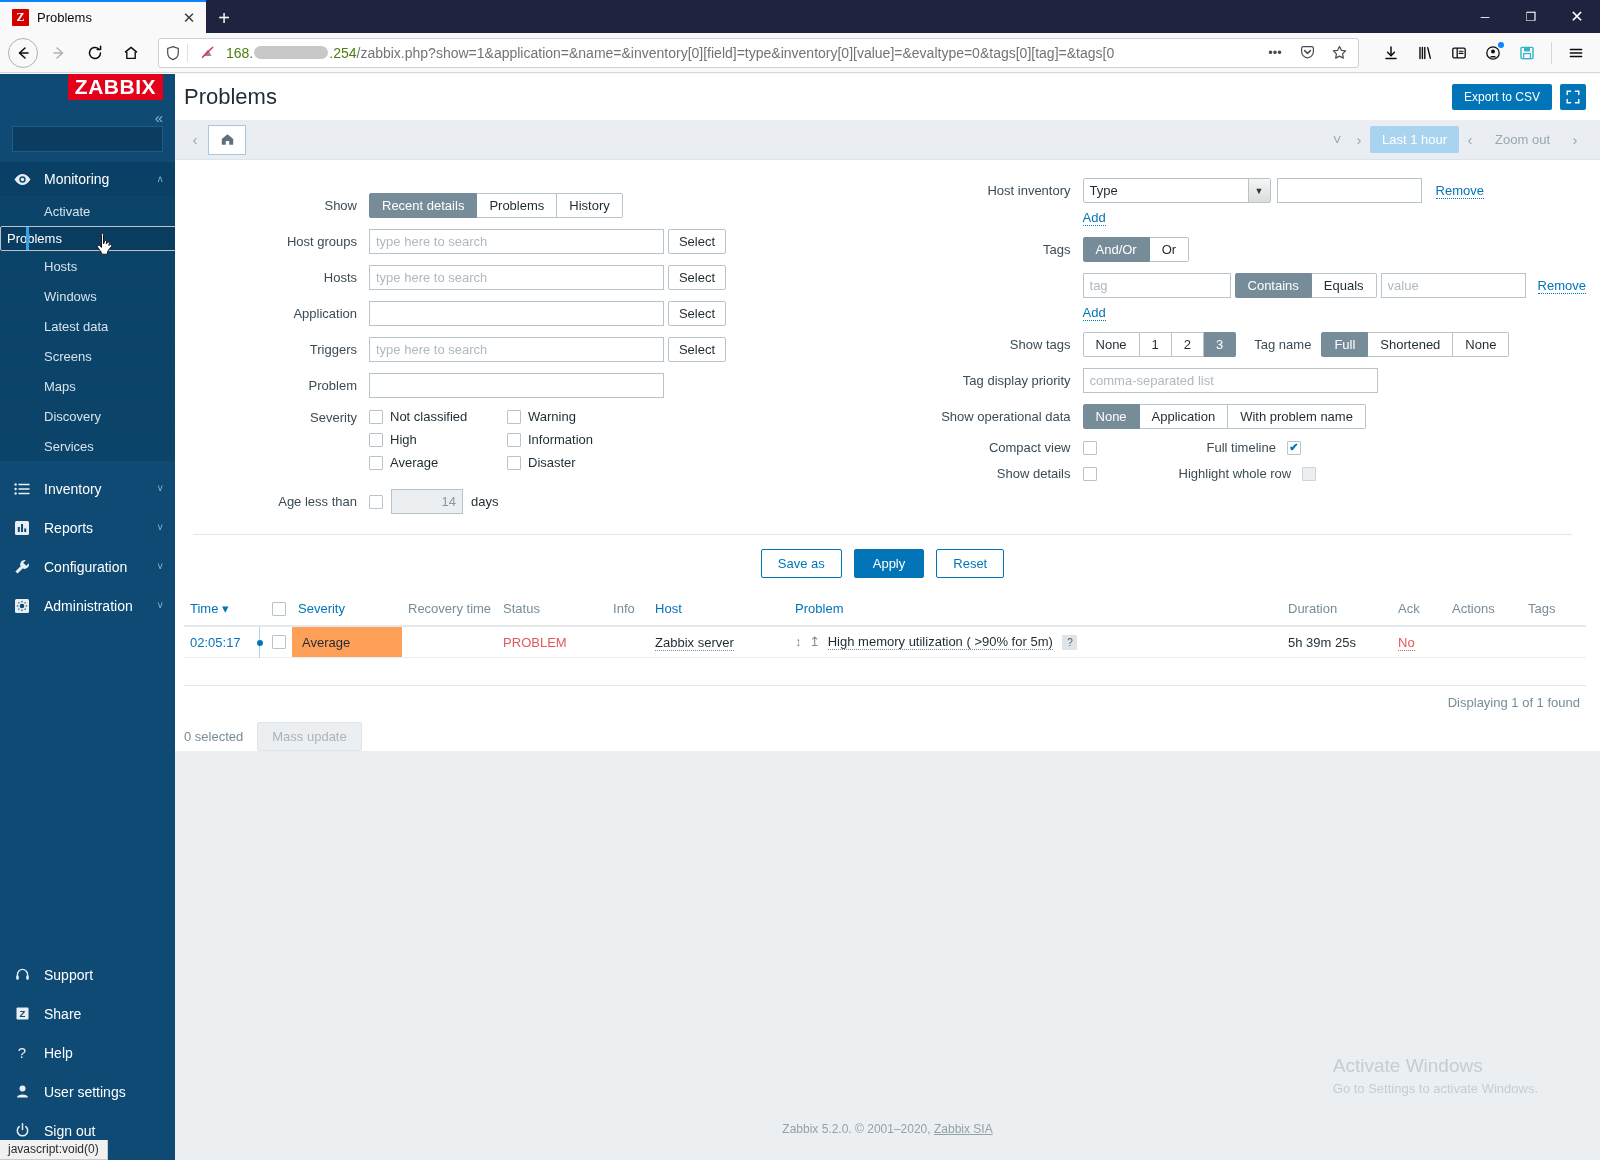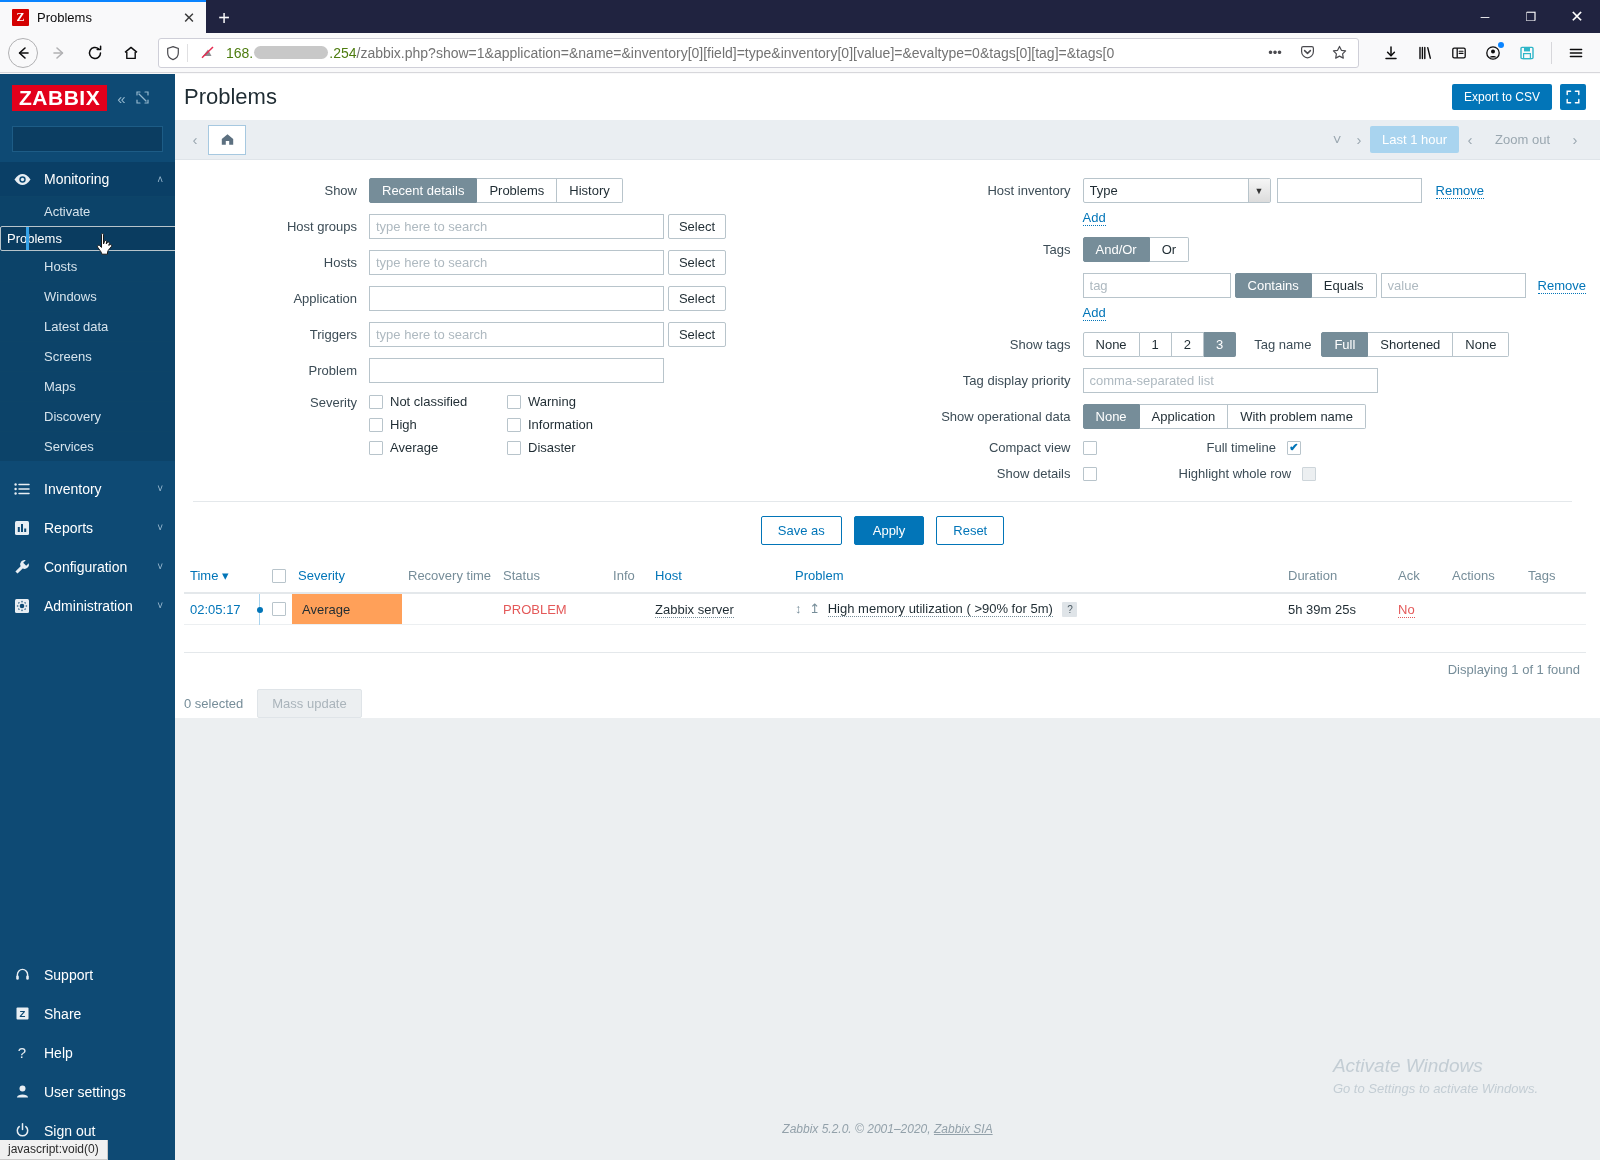--- a/index.html
+++ b/index.html
@@ -78,22 +78,22 @@
     background:#0a84ff; border-radius:50%; }
   .tb-sep { width:1px; height:22px; background:#d7d7db; margin:0 6px; }
 
   
   .app { position:absolute; top:74px; left:0; width:1600px; height:1086px;
     background:#fff; display:flex; }
 
   
   .sidebar { width:175px; background:#0e4a74; flex:none; position:relative;
     display:flex; flex-direction:column; }
-  .sb-logo-row { height:48px; display:flex; align-items:center;
-    padding:15px 12px; gap:10px; }
+  .sb-logo-row { height:48px; display:flex; align-items:flex-end;
+    padding:0 12px; gap:10px;flex-direction:column; }
   .zlogo { background:#e3001b; color:#fff; font-family:"Liberation Sans",sans-serif;
     font-weight:bold; font-size:21px; letter-spacing:0.5px; padding:2px 7px 3px;
     line-height:1; }
   .sb-collapse { color:#93b7cd; font-size:15px; line-height:1; }
   .sb-compact { color:#93b7cd; font-size:13px; line-height:1; }
   .sb-search-wrap { padding:4px 12px 10px; }
   .sb-search {
     height:26px; background:#0b3d61; border:1px solid #1d5c86;
     display:flex; align-items:center; padding:0 6px;
   }
@@ -161,21 +161,21 @@
   }
   .tb-spacer { flex:1; }
   .tb-last { background:#a9d4ef; color:#fff; font-size:13px; padding:6px 12px;
     border-radius:2px; }
   .tb-zoomout { color:#9aa7b0; font-size:13px; padding:0 14px; }
 
   
   .filterpanel { padding:18px 14px 0 9px; background:#fff; }
   .filtergrid { display:flex; gap:0; }
   .fcol { }
-  .fcol-left { width:700px; padding-left:75px; }
+  .fcol-left { width:700px; padding-left:75px;margin-top:15px; }
   .fcol-right { flex:1; padding-left:30px;}
 
   .frow { display:flex; align-items:center; margin-bottom:11px; }
   .flabel { width:110px; text-align:right; padding-right:12px; color:#3c4c56;
     font-size:13px; flex:none; }
   .flabel-r { width:180px; text-align:right; padding-right:12px;
     color:#3c4c56; font-size:13px; flex:none; }
 
   .tinput { height:25px; border:1px solid #b8c4cb; background:#fff;
     font-size:13px; padding:0 6px; color:#1f2c33; outline:none;
@@ -275,21 +275,21 @@
   .displaying { text-align:right; font-size:13px; color:#768d99;
     padding:9px 6px 0 0; }
 
   .massrow { display:flex; align-items:center; gap:14px;
     padding:12px 14px 0 9px; }
   .sel-count { font-size:13px; color:#768d99; }
   .btn-mass { background:#eceff1; border:1px solid #dfe4e8; color:#aab4bb;
     font-size:13px; padding:6px 14px; border-radius:2px;
     font-family:"Liberation Sans",sans-serif; }
 
-  .pagebg { flex:1; background:#eceff1; position:relative;font-style:italic; }
+  .pagebg { flex:1; background:#eceff1; position:relative; }
   .footer { position:absolute; left:0; right:0; bottom:24px; text-align:center;
     font-size:12px; color:#93a1aa; }
   .footer a { color:#93a1aa; text-decoration:underline; }
   .watermark { position:absolute; right:62px; bottom:64px; text-align:left;
     color:#c3cdd4; }
   .wm1 { font-size:19px; }
   .wm2 { font-size:13px; margin-top:4px; }
 
   .cursor-hand { position:absolute; left:96px; top:232px; z-index:60;
     pointer-events:none; }
@@ -663,20 +663,26 @@
                   <span class="cbx"></span>
                   <span>Average</span>
                 </div>
                 <div class="sevcell">
                   <span class="cbx"></span>
                   <span>Disaster</span>
                 </div>
               </div>
             </div>
 
+            <div class="frow">
+              <div class="flabel">Age less than</div>
+              <span class="cbx"></span>
+              <input class="ageinput" style="margin-left: 8px;" type="text" value="14">
+              <span style="margin-left:8px;color:#1f2c33">days</span>
+            </div>
 
           </div>
 
           <div class="fcol fcol-right">
 
             <div class="frow">
               <div class="flabel-r">Host inventory</div>
               <span class="sel-wrap">
                 <select class="sel">
                   <option>Type</option>

